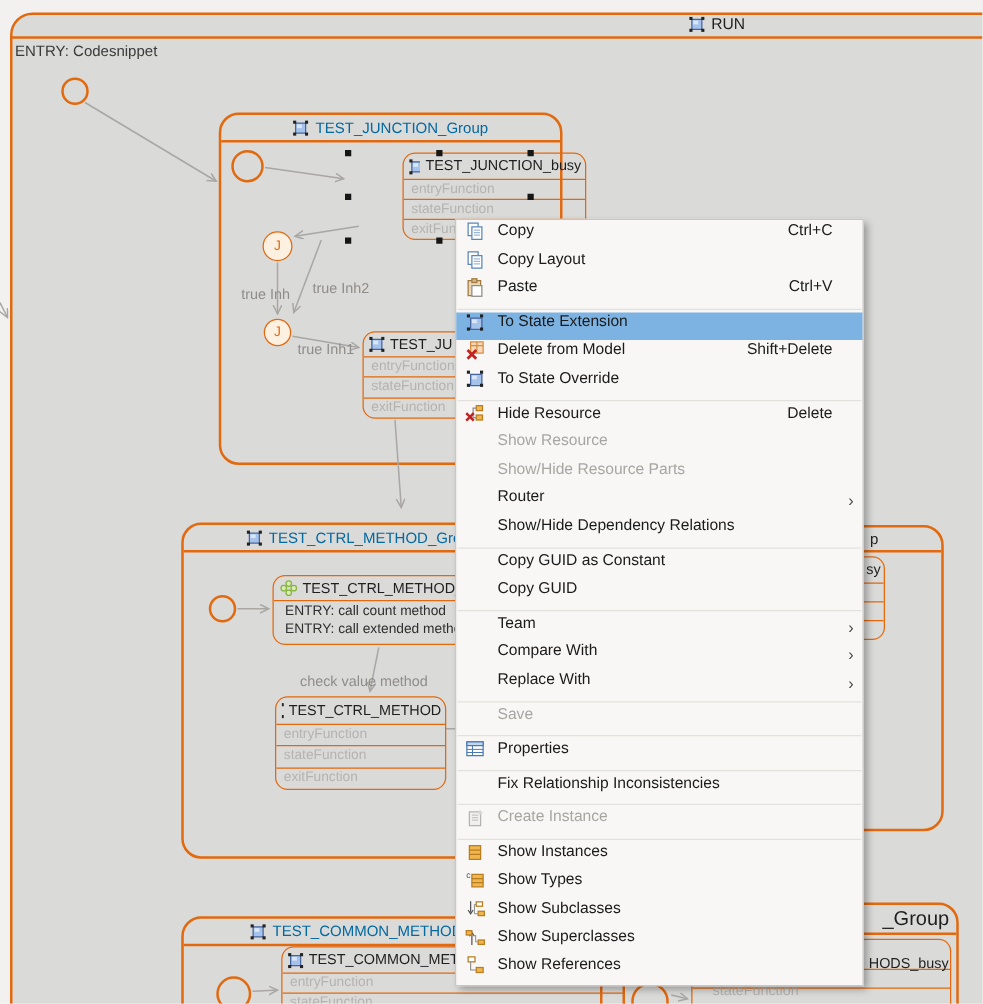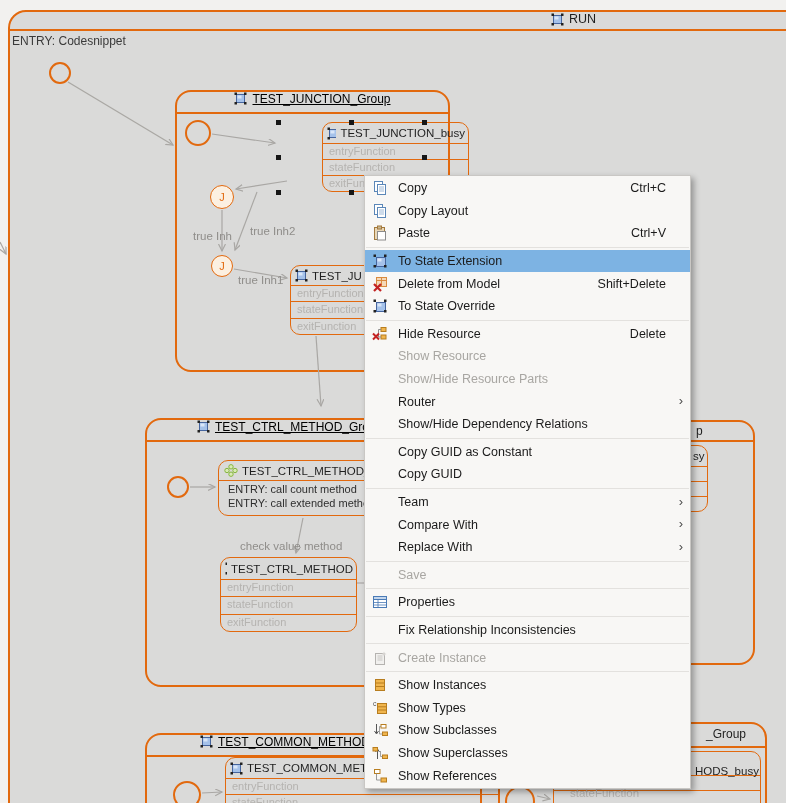--- a/index.html
+++ b/index.html
@@ -17,22 +17,22 @@
   
   .runbox{position:absolute;left:8px;top:10px;width:1200px;height:1200px;
     background:#dadad9;border:2px solid var(--orange);border-radius:18px;}
   .runbar{position:absolute;left:8px;top:10px;width:778px;height:21px;
     border-bottom:2px solid var(--orange);z-index:1;}
   .runtitle{position:absolute;left:551px;top:12px;display:flex;align-items:center;gap:5px;
     font-size:12.5px;color:#1f1f1f;z-index:2;}
   .entrylbl{position:absolute;left:12px;top:34px;font-size:12px;color:#3a3a3a;z-index:2;}
 
   .grp{position:absolute;border:2px solid var(--orange);border-radius:16px;z-index:2;}
-  .grp-title{height:22px;border-bottom:2px solid var(--orange);display:flex;
-    gap:5px;font-size:12px;color:#000000;white-space:nowrap;overflow:hidden;text-decoration:underline;}
+  .grp-title{height:22px;border-bottom:2px solid var(--orange);display:flex;align-items:center;
+    gap:5px;font-size:12px;color:#0369a1;white-space:nowrap;overflow:hidden;}
   .center{justify-content:center;}
 
   .state{position:absolute;border:1.5px solid var(--orange);border-radius:10px;
     display:flex;flex-direction:column;z-index:5;overflow:hidden;}
   .state-title{display:flex;align-items:center;gap:4px;padding:0 3px 0 4px;
     font-size:11.5px;color:#1f1f1f;border-bottom:1.5px solid var(--orange);white-space:nowrap;}
   .srow{flex:1;font-size:11px;color:var(--rowtxt);padding:1px 0 0 6px;white-space:nowrap;}
   .srow + .srow{border-top:1.5px solid var(--orange);}
   .sbody{flex:1;font-size:11px;color:#2e2e2e;padding:2px 0 0 9px;line-height:13.5px;white-space:nowrap;}
 
@@ -41,21 +41,21 @@
     background:#fcf0e1;color:#e2690e;display:flex;align-items:center;justify-content:center;
     font-size:11px;z-index:5;}
   .lbl{position:absolute;font-size:11.5px;color:var(--lbl);white-space:nowrap;z-index:6;margin-top:12px;}
   .frag{position:absolute;white-space:nowrap;z-index:6;}
   .handle{position:absolute;width:5px;height:5px;background:#161616;z-index:7;}
   #edges{position:absolute;left:0;top:0;z-index:4;}
 
   
   .menu{position:absolute;left:364px;top:175px;width:327px;z-index:20;background:var(--menubg);
     border:1px solid #c9c7c4;box-shadow:3px 3px 6px rgba(0,0,0,.32);padding:1px 0;}
-  .mi{height:22.6px;display:flex;align-items:center;padding-left:7px;font-size:12.5px;color:#1b1b1b;position:relative;}
+  .mi{height:22.6px;display:flex;padding-left:7px;font-size:12.5px;color:#1b1b1b;position:relative;}
   .mi .ic{width:17px;height:16px;flex:0 0 17px;margin-right:9px;}
   .mi .mlabel{flex:1;white-space:nowrap;}
   .mi .short{margin-right:24px;white-space:nowrap;}
   .mi .sub{position:absolute;right:7px;top:3px;color:#4c4c4c;font-size:13px;}
   .mi.hl{background:var(--hl);}
   .mi.dis{color:#a8a6a2;}
   .sep{height:5px;position:relative;}
   .sep::after{content:'';position:absolute;left:1px;right:1px;top:2px;border-top:1px solid #e3e1de;}
 </style>
 </head>
@@ -236,21 +236,21 @@
       <span>TEST_COMMON_METHODS_busy</span>
     </div>
     <div class="srow" style="flex:0 0 15px;">entryFunction</div>
     <div class="srow" style="flex:0 0 15px;">stateFunction</div>
 
   </div>
 
   <div class="grp" style="left:480px;top:722px;width:287px;height:180px;">
     <div class="grp-title" style="height:24px;"></div>
   </div>
-  <div class="frag" style="left:706px;top:727px;font-size:12px;color:#1f1f1f;">_Group</div>
+  <div class="frag" style="left:706px;top:727px;font-size:16px;color:#1f1f1f;">_Group</div>
   <div class="circle" style="left:505px;top:786px;width:30px;height:30px;"></div>
   <div class="state" style="left:553px;top:751px;width:208px;height:152px;">
     <div class="state-title" style="height:24px;flex:0 0 24px;"></div>
     <div class="srow" style="flex:0 0 14px;"></div>
     <div class="srow"></div>
   </div>
   <div class="frag" style="left:695px;top:753px;font-size:11.5px;color:#1f1f1f;margin-top:12px;">HODS_busy</div>
   <div class="frag" style="left:570px;top:787px;font-size:11.5px;color:#b5b3b0;">stateFunction</div>
 
   <svg id="edges" width="786" height="803">

